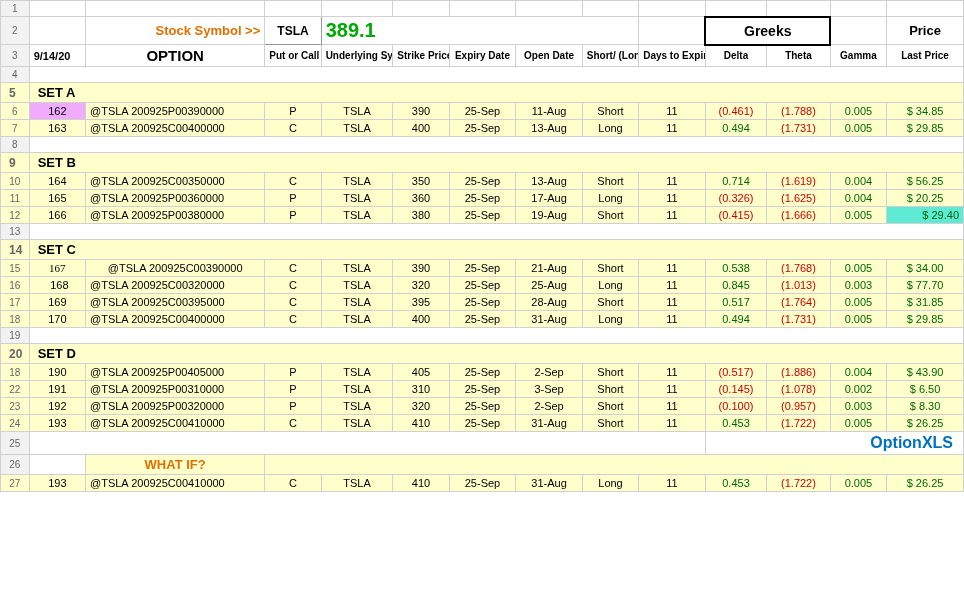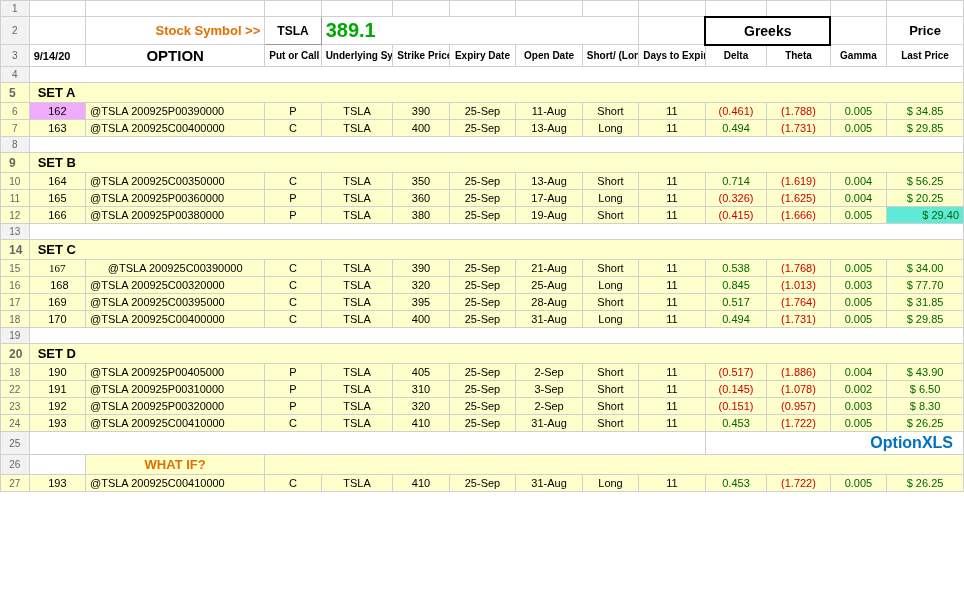--- a/index.html
+++ b/index.html
@@ -402,21 +402,21 @@
     <td class="row-num">23</td>
     <td style="background:#ffffcc;">192</td>
     <td style="background:#ffffcc;text-align:left;">@TSLA 200925P00320000</td>
     <td style="background:#ffffcc;">P</td>
     <td style="background:#ffffcc;">TSLA</td>
     <td style="background:#ffffcc;">320</td>
     <td style="background:#ffffcc;">25-Sep</td>
     <td style="background:#ffffcc;">2-Sep</td>
     <td style="background:#ffffcc;">Short</td>
     <td style="background:#ffffcc;">11</td>
-    <td style="background:#ffffcc;color:#cc0000;">(0.151)</td>
+    <td style="background:#ffffcc;color:#cc0000;">(0.100)</td>
     <td style="background:#ffffcc;color:#cc0000;">(0.957)</td>
     <td style="background:#ffffcc;color:#006600;">0.003</td>
     <td style="background:#ffffcc;color:#006600;">$  8.30</td>
   </tr>
 
   <tr class="data-row">
     <td class="row-num">24</td>
     <td style="background:#ffffcc;">193</td>
     <td style="background:#ffffcc;text-align:left;">@TSLA 200925C00410000</td>
     <td style="background:#ffffcc;">C</td>

